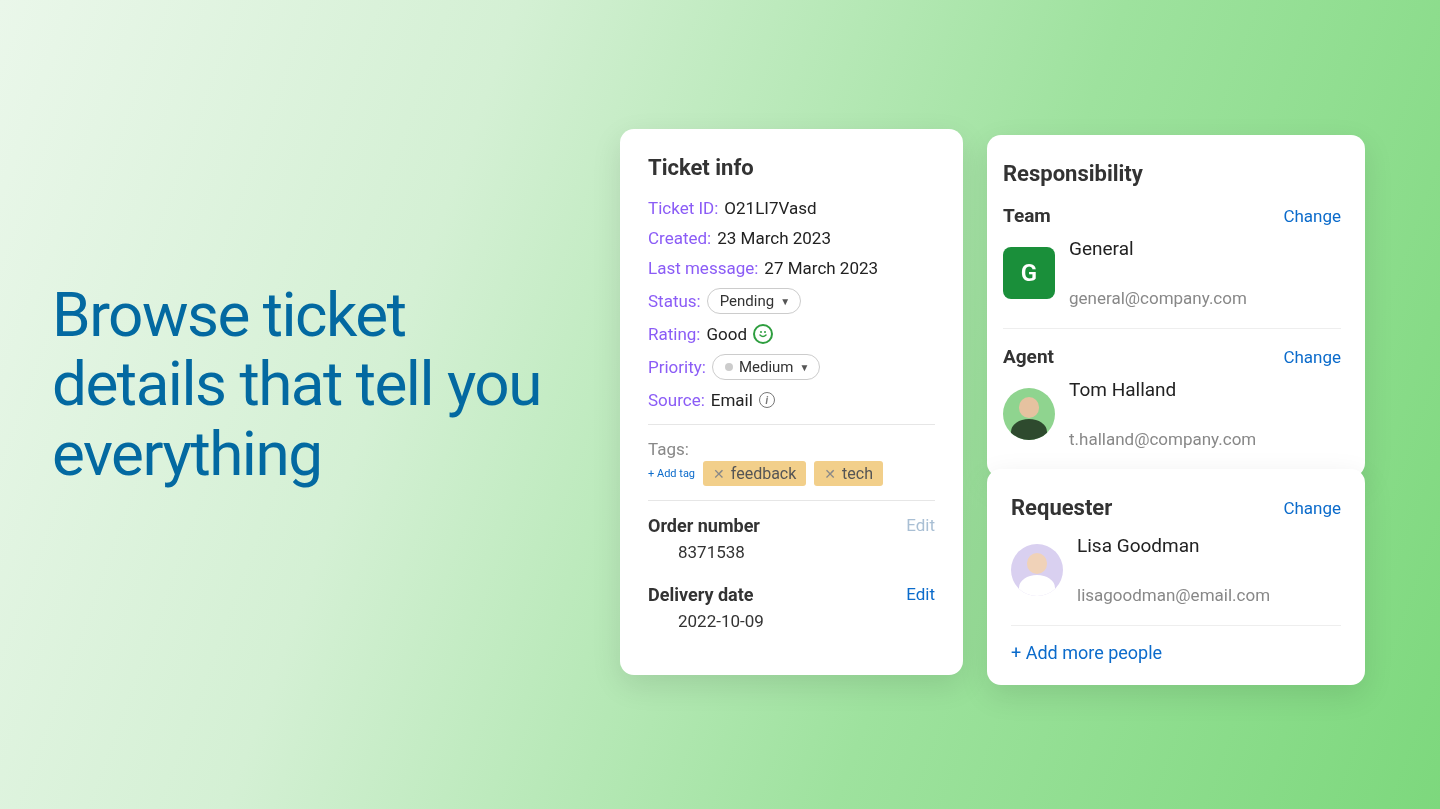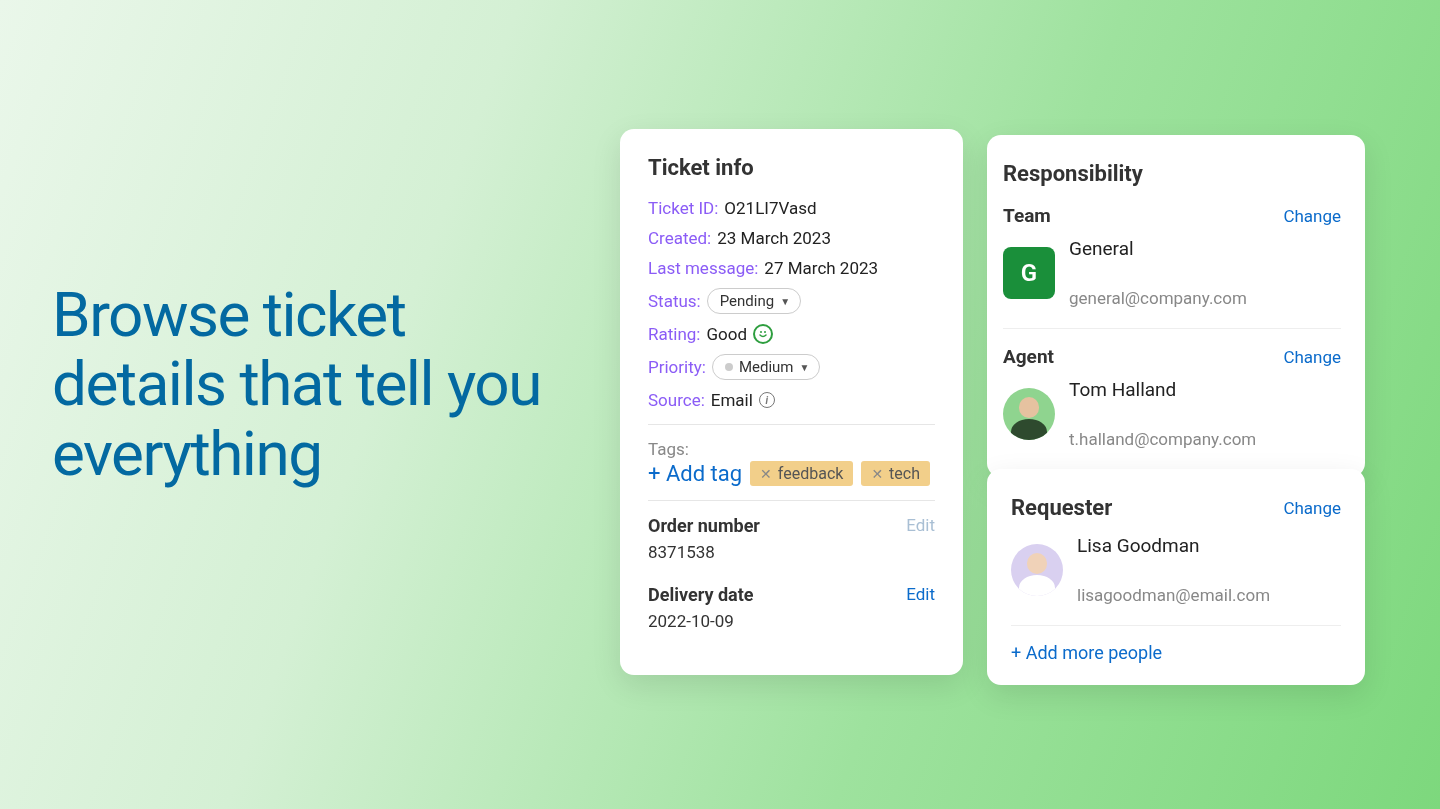--- a/index.html
+++ b/index.html
@@ -68,33 +68,33 @@
   .info-icon {
     display: inline-flex; align-items: center; justify-content: center;
     width: 16px; height: 16px; border: 1.5px solid #777; border-radius: 50%;
     color: #777; font-size: 10px; font-weight: 700; font-style: italic;
   }
 
   .divider { height: 1px; background: #e6e6e6; margin: 14px 0; }
 
   .tags-label { color: #888; font-size: 17px; margin-bottom: 2px; }
   .tag-row { display: flex; align-items: center; gap: 8px; flex-wrap: wrap; }
-  .add-tag { color: #0b6bcb; font-size: 22px; cursor: pointer; }
+  .add-tag { color: #0b6bcb; font-size: 11px; cursor: pointer; }
   .tag {
     display: inline-flex; align-items: center; gap: 6px;
     background: #f2cf8a; color: #555;
     padding: 3px 10px; border-radius: 3px; font-size: 16px;
   }
   .tag .x { color: #888; font-size: 14px; }
 
   .section-row { display: flex; justify-content: space-between; align-items: flex-start; }
   .section-label { font-size: 18px; font-weight: 700; color: #333; }
   .edit-link { color: #0b6bcb; font-size: 17px; cursor: pointer; }
   .edit-muted { color: #a9bfd4; }
-  .section-value { font-size: 17px; color: #333; margin-top: 6px; }
+  .section-value { font-size: 17px; color: #333; margin-top: 6px; margin-left: 30px; }
 
   .resp-row { display: flex; justify-content: space-between; align-items: center; margin-bottom: 10px; }
   .resp-label { font-size: 19px; font-weight: 700; color: #333; }
   .change-link { color: #0b6bcb; font-size: 17px; cursor: pointer; }
 
   .person { display: flex; align-items: center; gap: 14px; }
   .avatar {
     width: 52px; height: 52px; border-radius: 50%;
     display: flex; align-items: center; justify-content: center;
     font-size: 24px; font-weight: 600; color: #fff; flex-shrink: 0;

